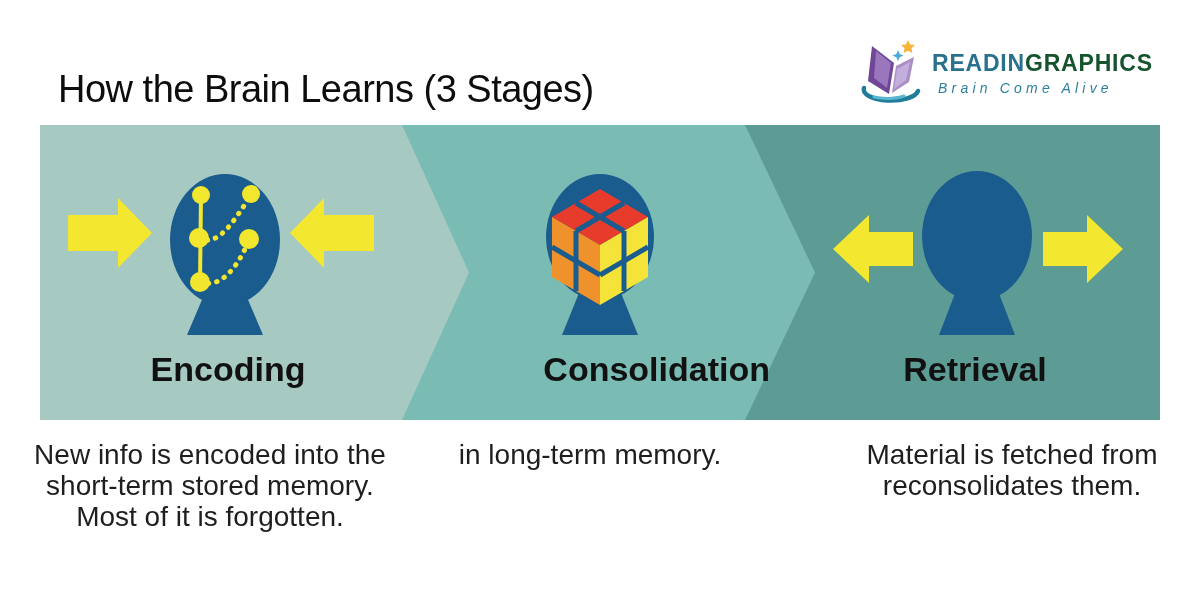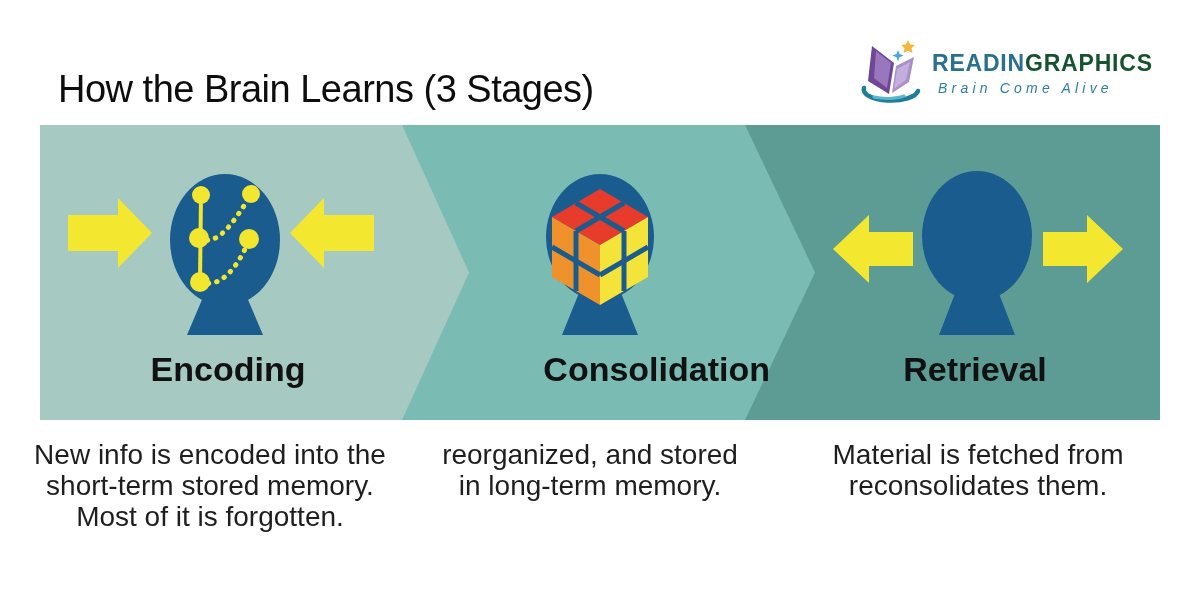--- a/index.html
+++ b/index.html
@@ -32,21 +32,21 @@
   .label-2{left:430px;width:340px;text-align:right;}
   .label-3{left:795px;width:360px;}
   
   .desc{
     position:absolute;top:439px;font-size:28px;line-height:31px;color:#1e1e1e;
     text-align:center;
   }
   .desc span{display:block;}
   .desc-1{left:28px;width:364px;}
   .desc-2{left:408px;width:364px;}
-  .desc-3{left:796px;width:364px;}
+  .desc-3{left:830px;width:364px;}
 </style>
 </head>
 <body>
 
 <h1 class="title">How the Brain Learns (3 Stages)</h1>
 
 <div class="logo">
   <svg width="70" height="74" viewBox="0 0 70 74" aria-hidden="true">
 
     <path d="M8 52 a27 11 0 1 0 54 3" fill="none" stroke="#1f7c9a" stroke-width="4.5" stroke-linecap="round"></path>
@@ -125,19 +125,18 @@
 <div class="stage-label label-1">Encoding</div>
 <div class="stage-label label-2">Consolidation</div>
 <div class="stage-label label-3">Retrieval</div>
 
 <div class="desc desc-1">
   <span>New info is encoded into the</span>
   <span>short-term stored memory.</span>
   <span>Most of it is forgotten.</span>
 </div>
 <div class="desc desc-2">
-  <span>reorganized, and stored</span>
   <span>in long-term memory.</span>
 </div>
 <div class="desc desc-3">
   <span>Material is fetched from</span>
   <span>reconsolidates them.</span>
 </div>
 
 </body></html>

